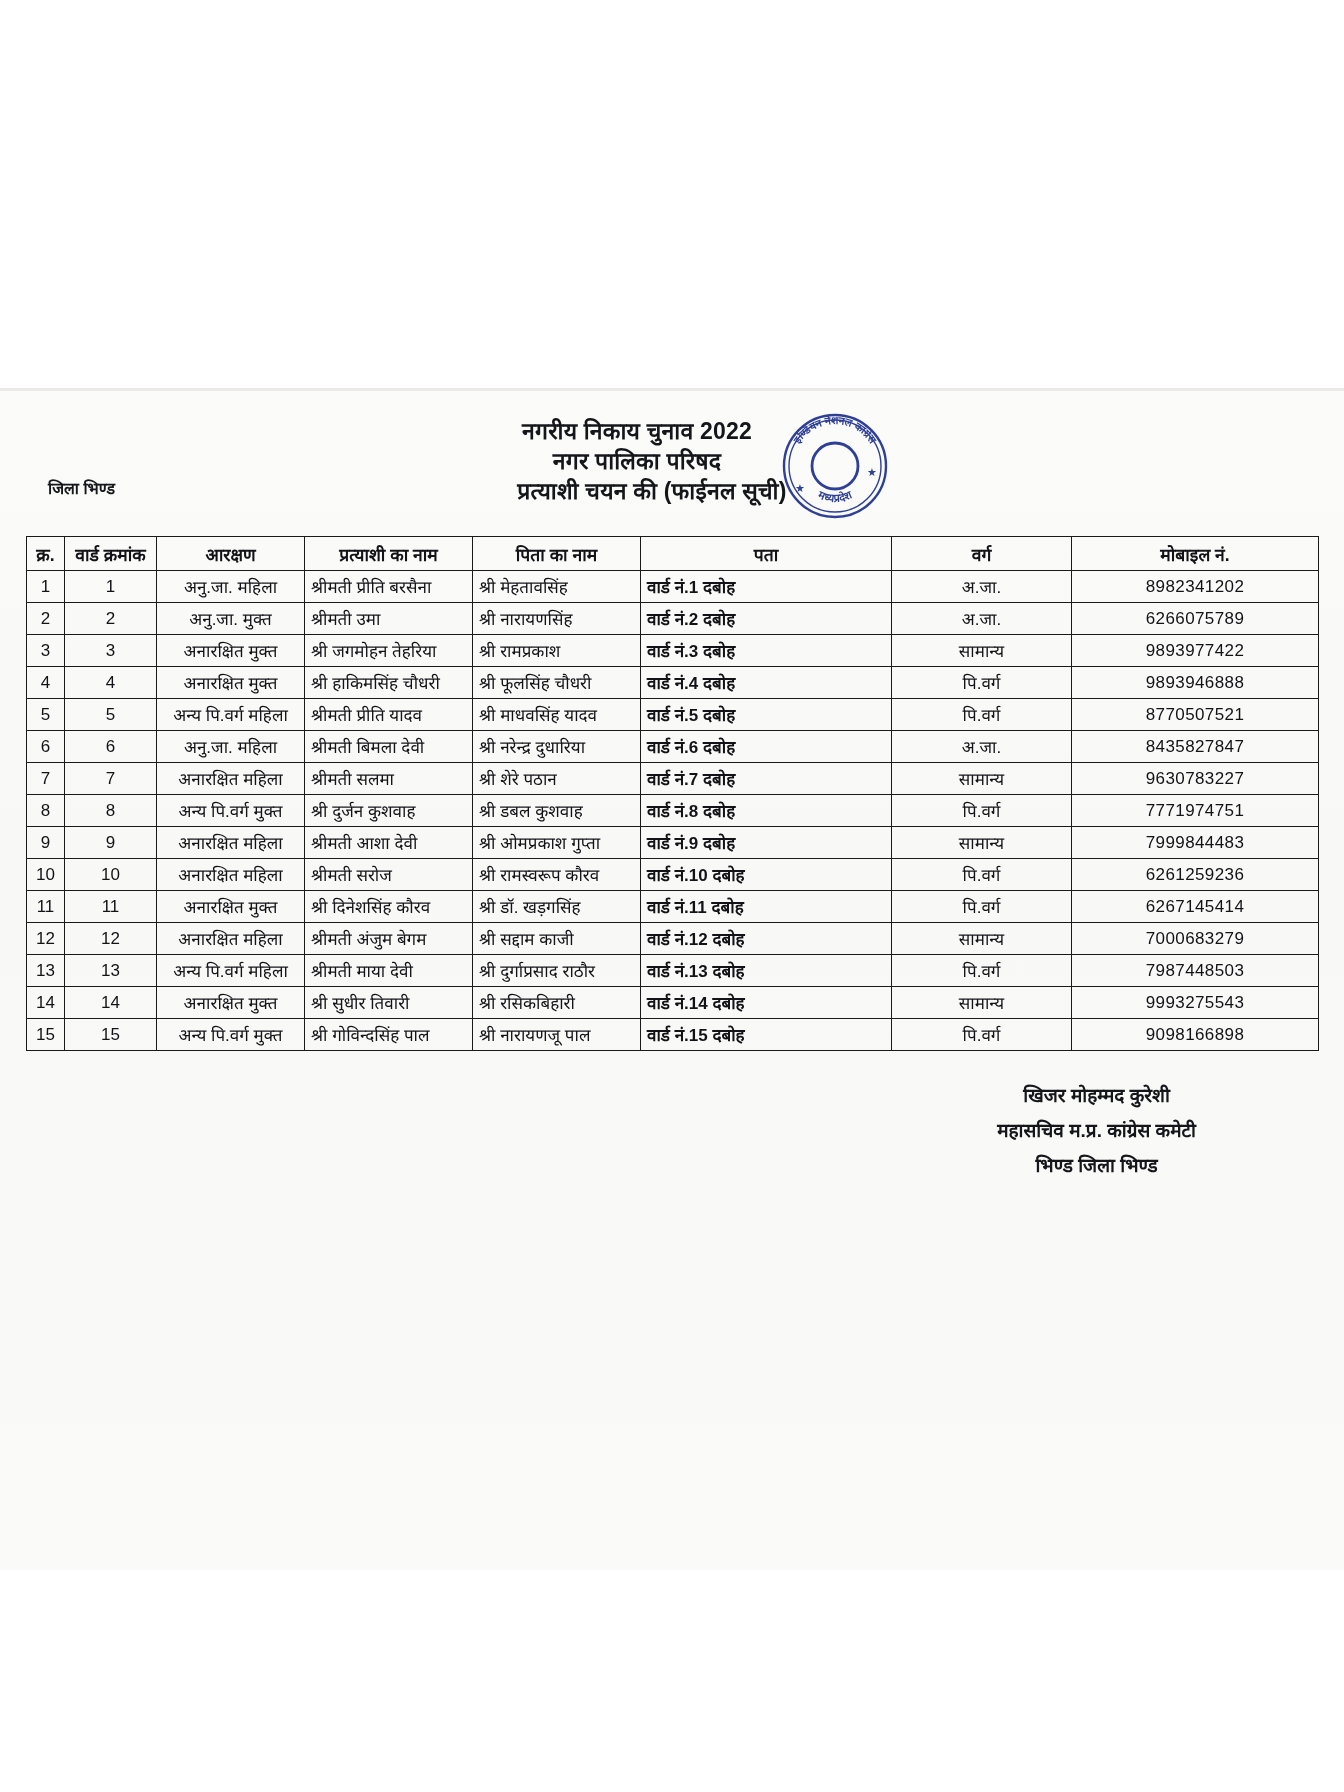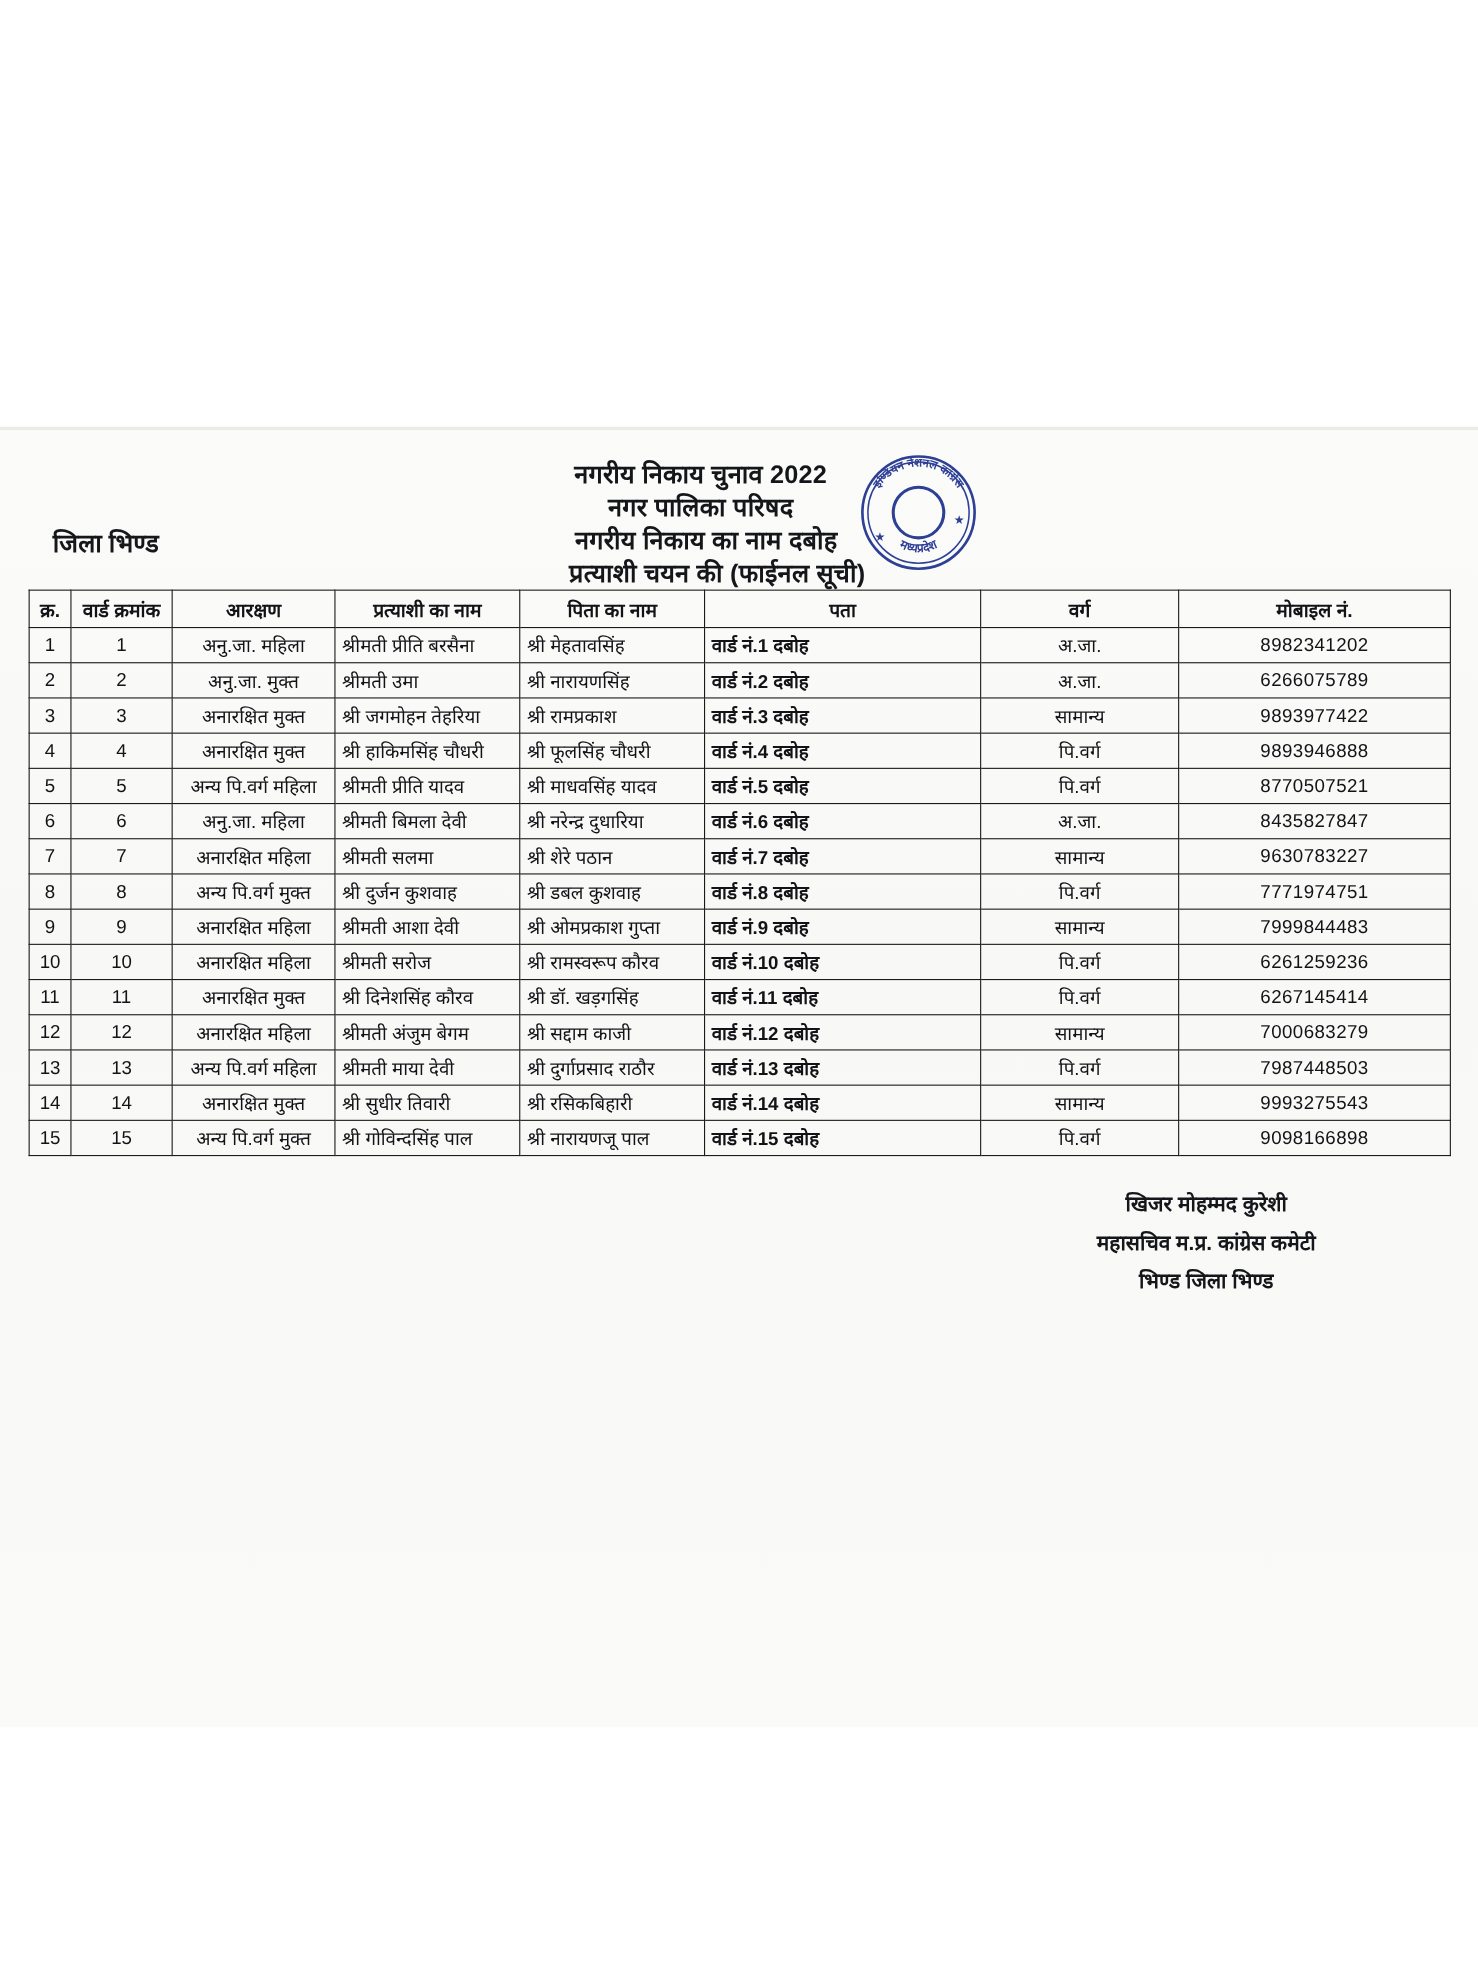--- a/index.html
+++ b/index.html
@@ -52,21 +52,21 @@
   }
   .header-line.l1 { font-weight: 700; padding-right: 70px; }
   .header-line.l2 { font-weight: 600; padding-right: 70px; }
   .header-line.l3 { font-weight: 600; padding-right: 60px; }
   .header-line.l4 { font-weight: 700; padding-right: 40px; }
 
   .district {
     position: absolute;
     left: 48px;
     top: 89px;
-    font-size: 23px;
+    font-size: 16px;
     font-weight: 600;
     color: #16171b;
     white-space: nowrap;
   }
 
   
   .seal {
     position: absolute;
     left: 775px;
     top: 18px;
@@ -148,21 +148,20 @@
   }
 </style>
 </head>
 <body>
 
 <div class="sheet">
 
   <div class="header-block">
     <div class="header-line l1">नगरीय निकाय चुनाव 2022</div>
     <div class="header-line l2">नगर पालिका परिषद</div>
-    <div class="header-line l3">नगरीय निकाय का नाम दबोह</div>
     <div class="header-line l4">प्रत्याशी चयन की (फाईनल सूची)</div>
   </div>
 
   <div class="district">जिला भिण्ड</div>
 
   <div class="seal">
     <svg width="120" height="120" viewBox="0 0 120 120" aria-hidden="true">
       <defs>
         <path id="arcTop" d="M 18,60 A 42,42 0 0 1 102,60"></path>
         <path id="arcBot" d="M 24,60 A 36,36 0 0 0 96,60"></path>

